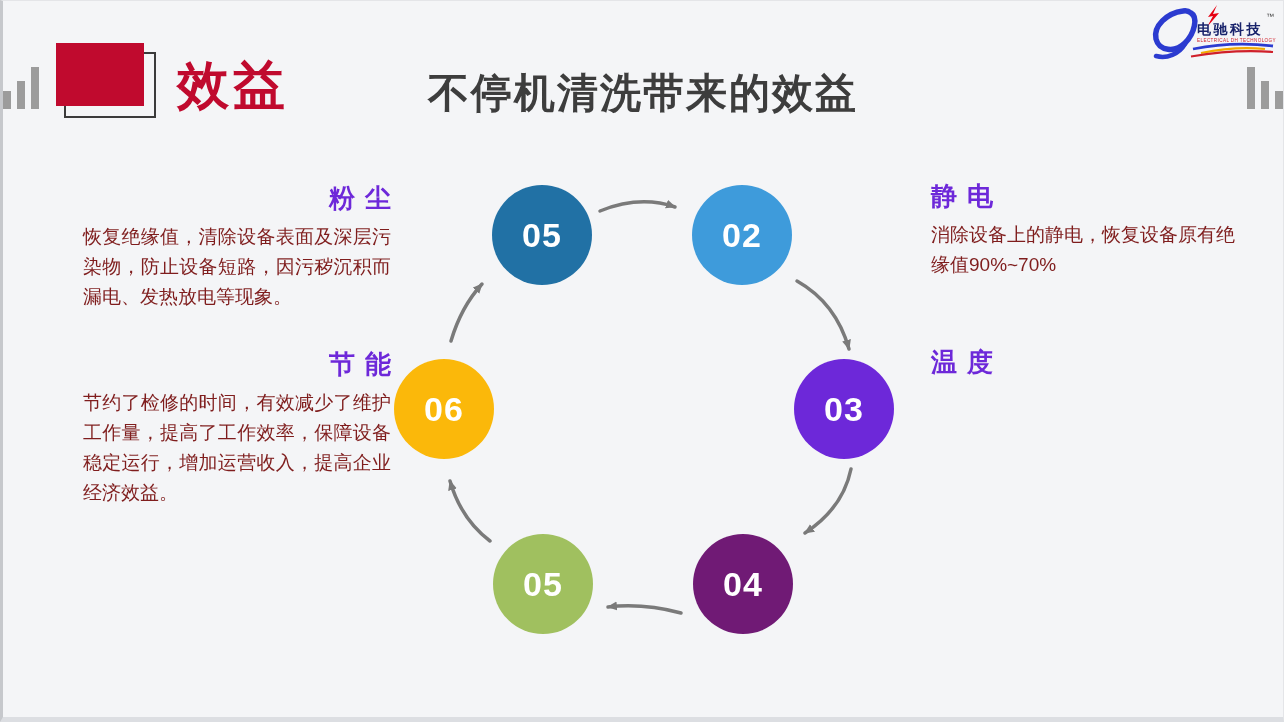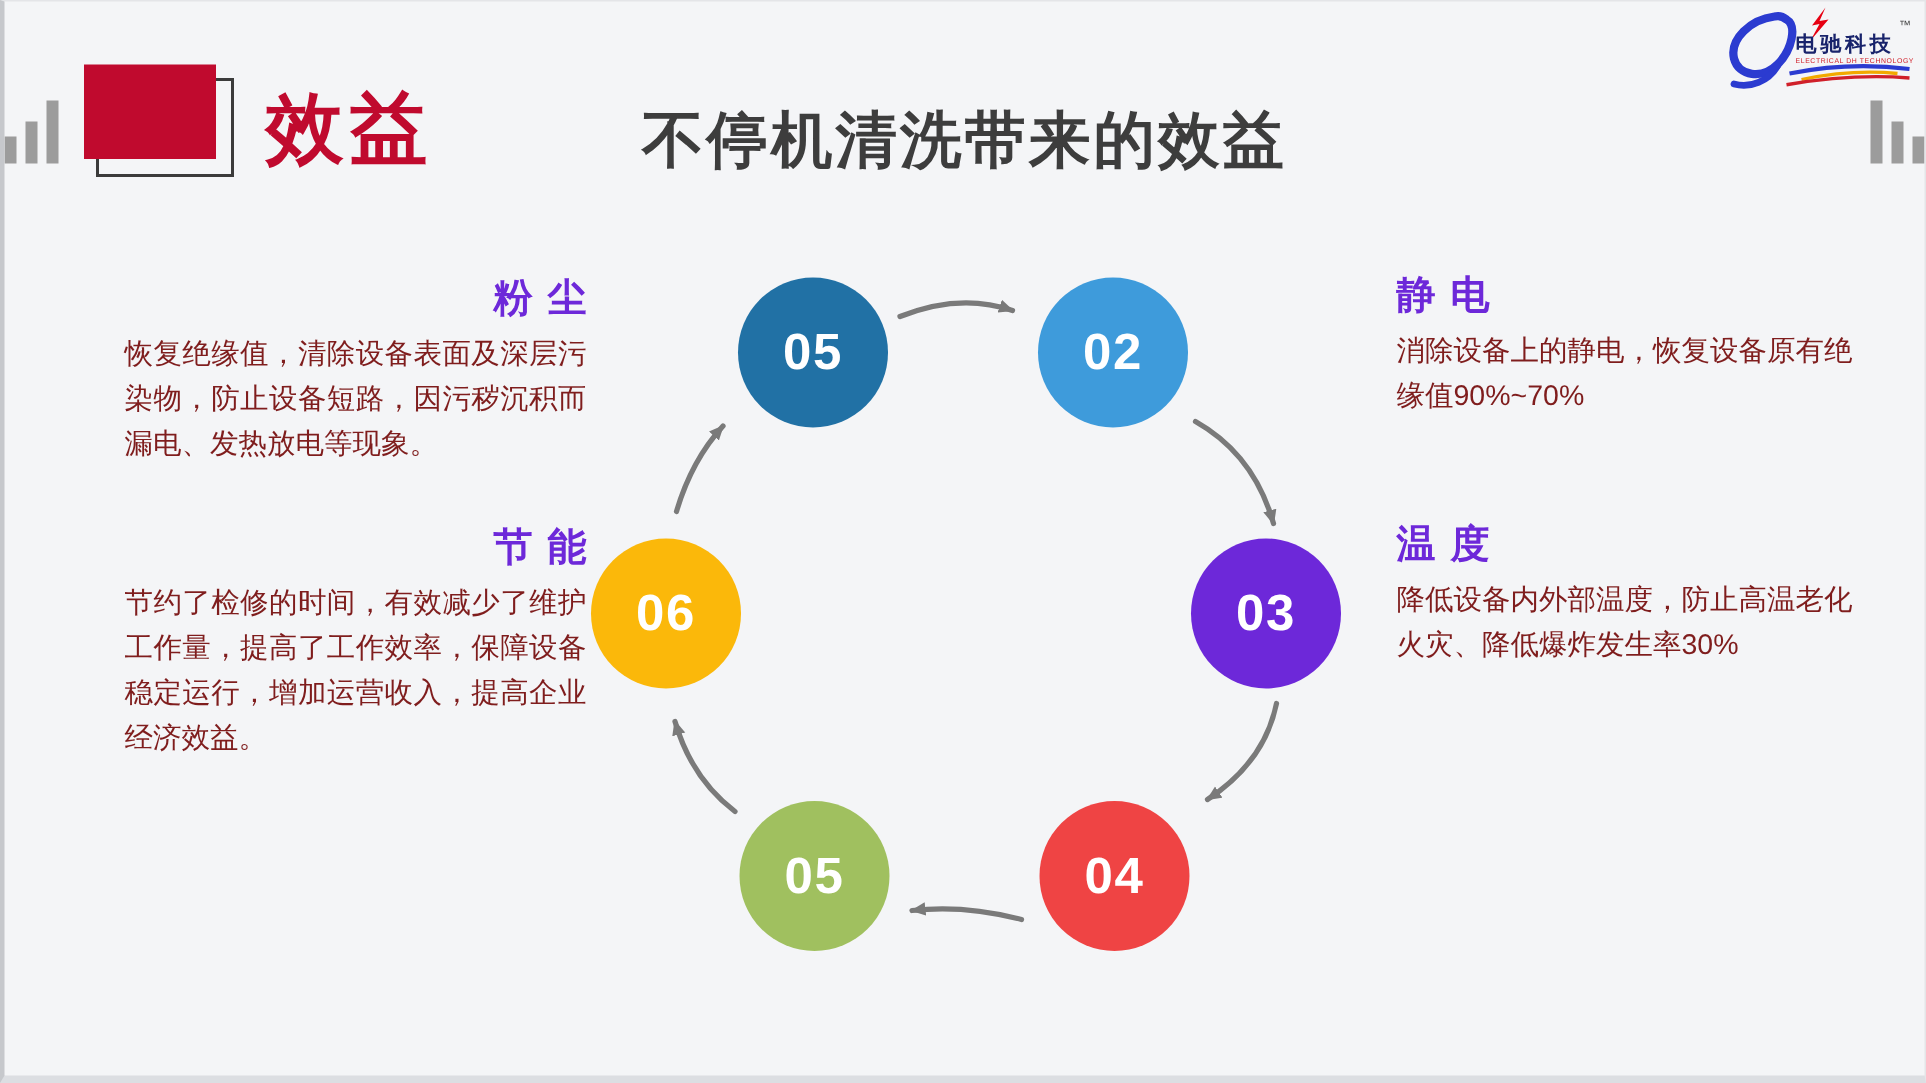--- a/index.html
+++ b/index.html
@@ -115,21 +115,21 @@
 
     <div class="circle" style="left: 489px; top: 184px; background-color: rgb(33, 113, 165);">
       <span>05</span>
     </div>
     <div class="circle" style="left: 689px; top: 184px; background-color: rgb(62, 155, 219);">
       <span>02</span>
     </div>
     <div class="circle" style="left: 791px; top: 358px; background-color: #6d28d9;">
       <span>03</span>
     </div>
-    <div class="circle" style="left: 690px; top: 533px; background-color: #ef4444;">
+    <div class="circle" style="left: 690px; top: 533px; background-color: #701a75;">
       <span>04</span>
     </div>
     <div class="circle" style="left: 490px; top: 533px; background-color: rgb(160, 192, 95);">
       <span>05</span>
     </div>
     <div class="circle" style="left: 391px; top: 358px; background-color: rgb(251, 184, 10);">
       <span>06</span>
     </div>
   </div>
 
@@ -141,16 +141,15 @@
     <h3>节能</h3>
     <p>节约了检修的时间，有效减少了维护工作量，提高了工作效率，保障设备稳定运行，增加运营收入，提高企业经济效益。</p>
   </div>
 
   <div class="benefit right-col" style="top:180px">
     <h3>静电</h3>
     <p>消除设备上的静电，恢复设备原有绝缘值90%~70%</p>
   </div>
   <div class="benefit right-col" style="top:346px">
     <h3>温度</h3>
-    <p>降低设备内外部温度，防止高温老化火灾、降低爆炸发生率30%</p>
   </div>
 
 </div>
 
 </body></html>

